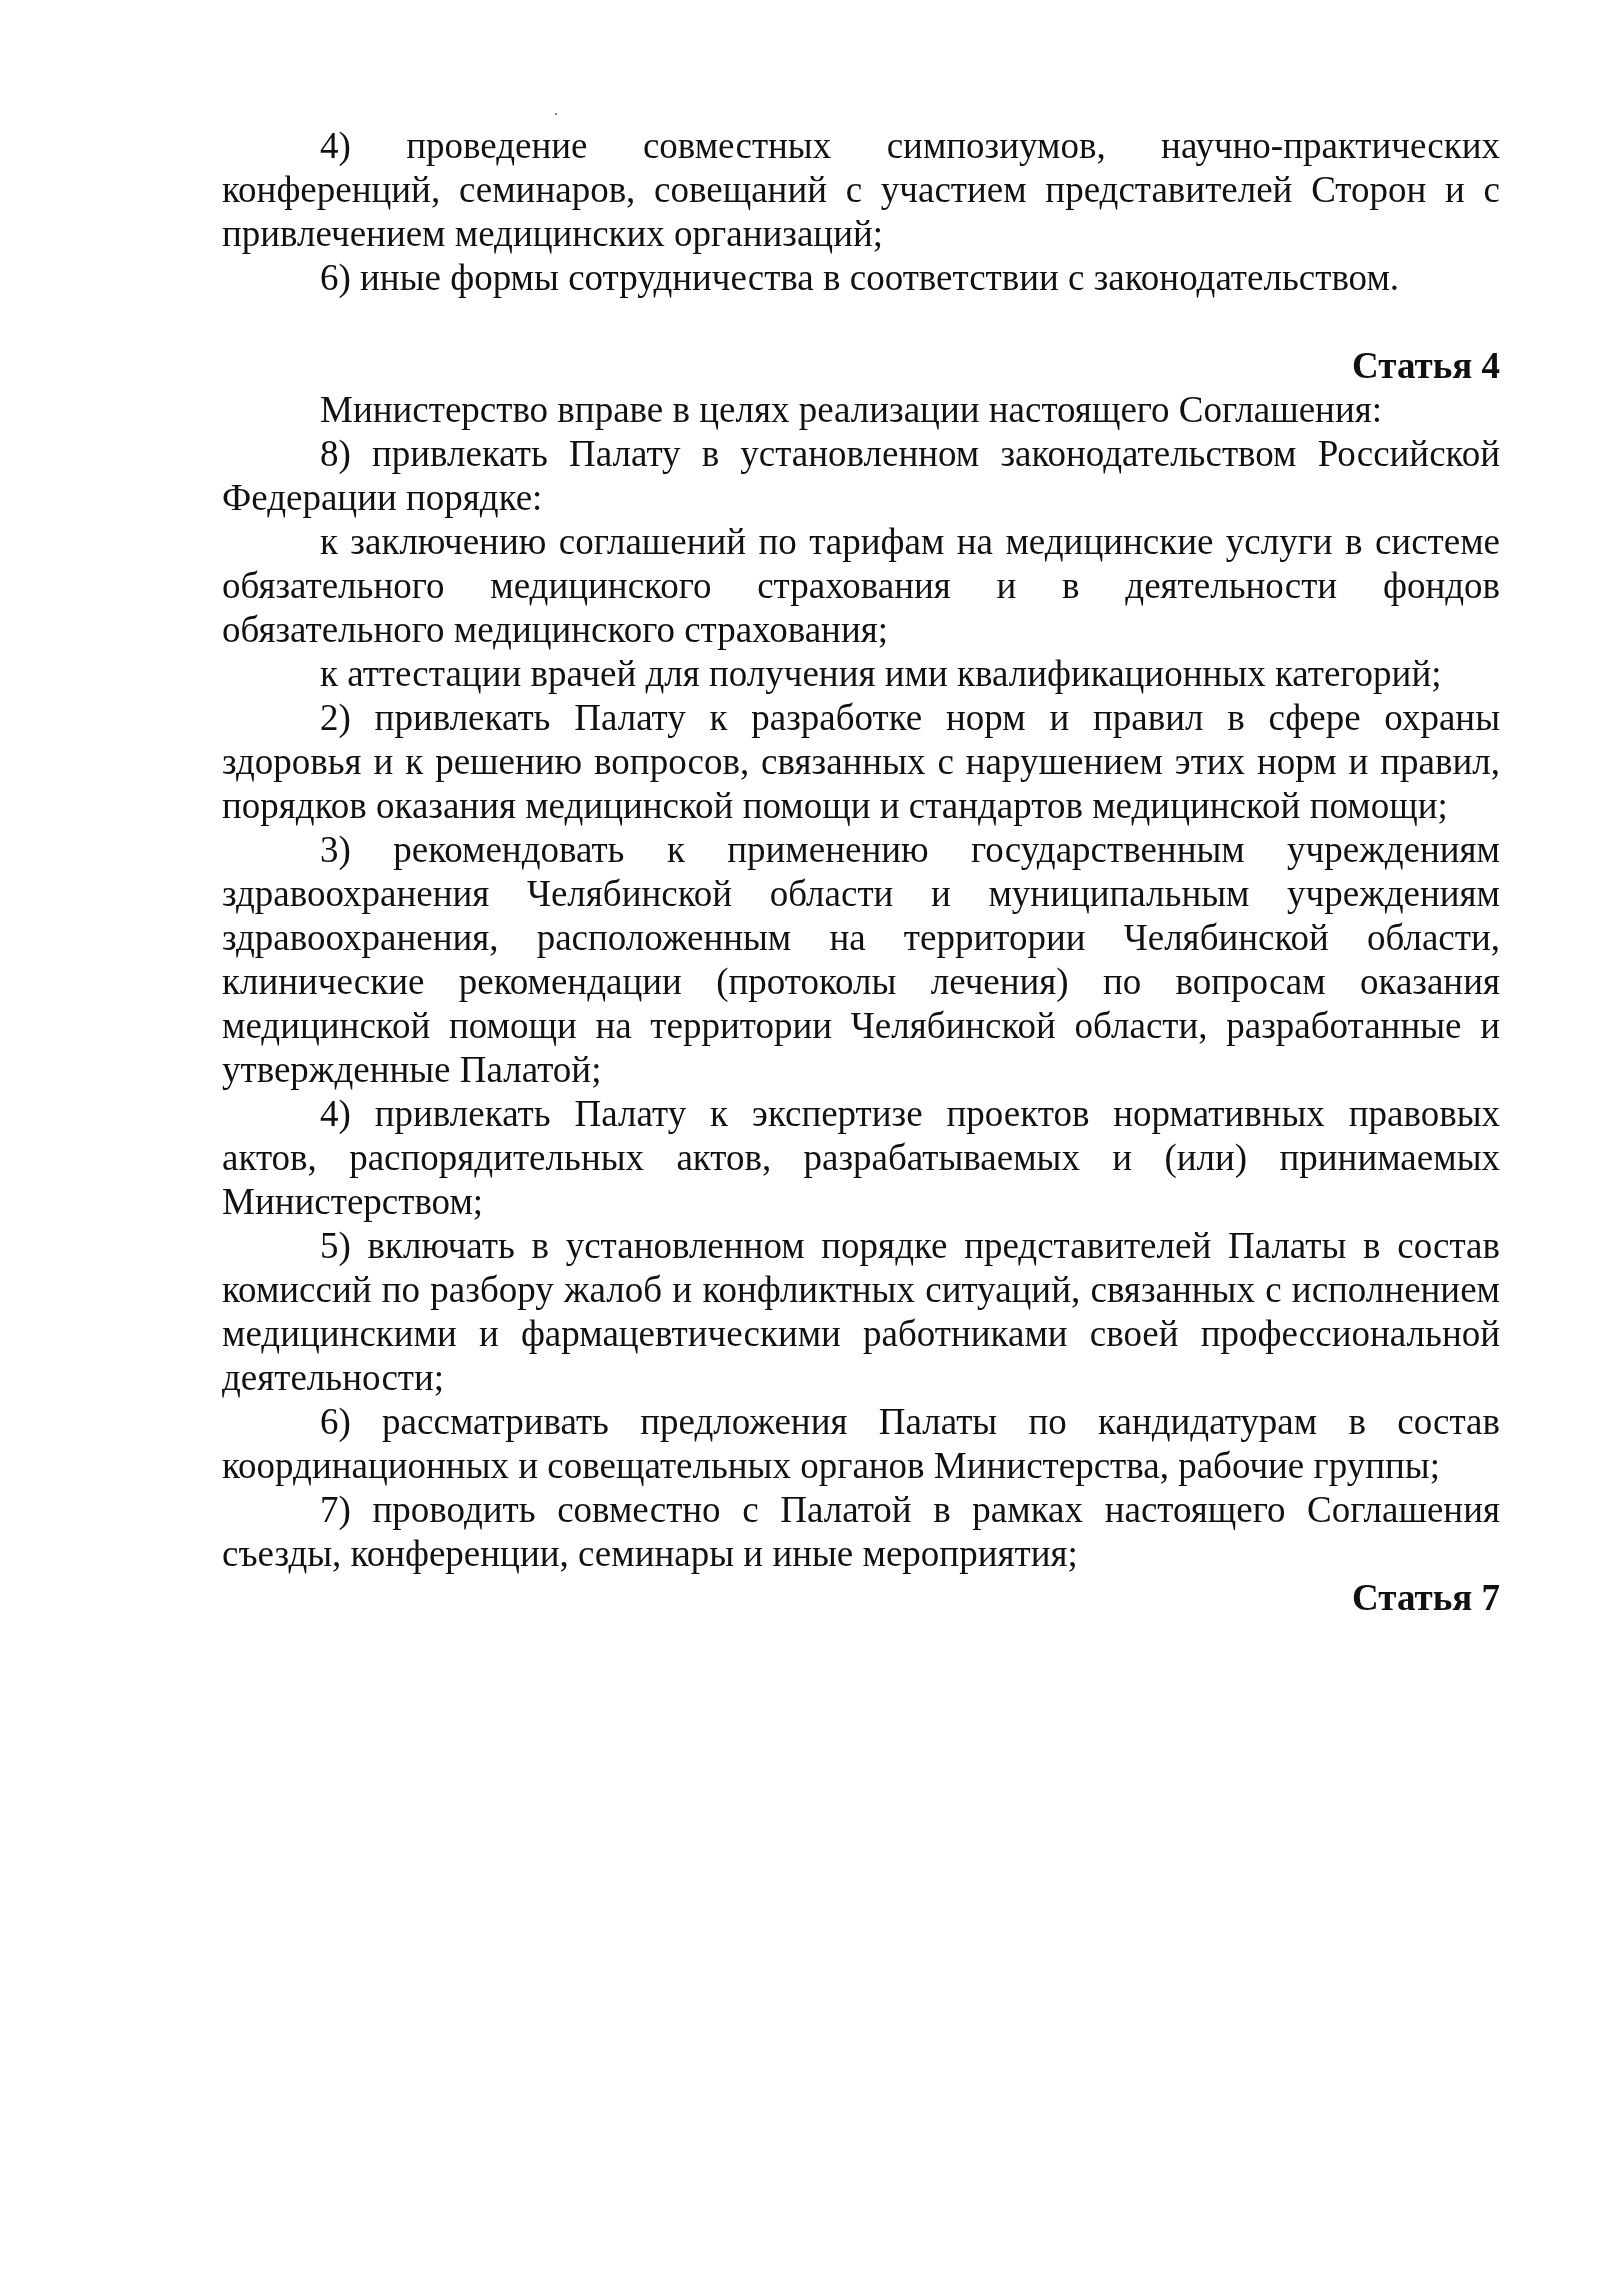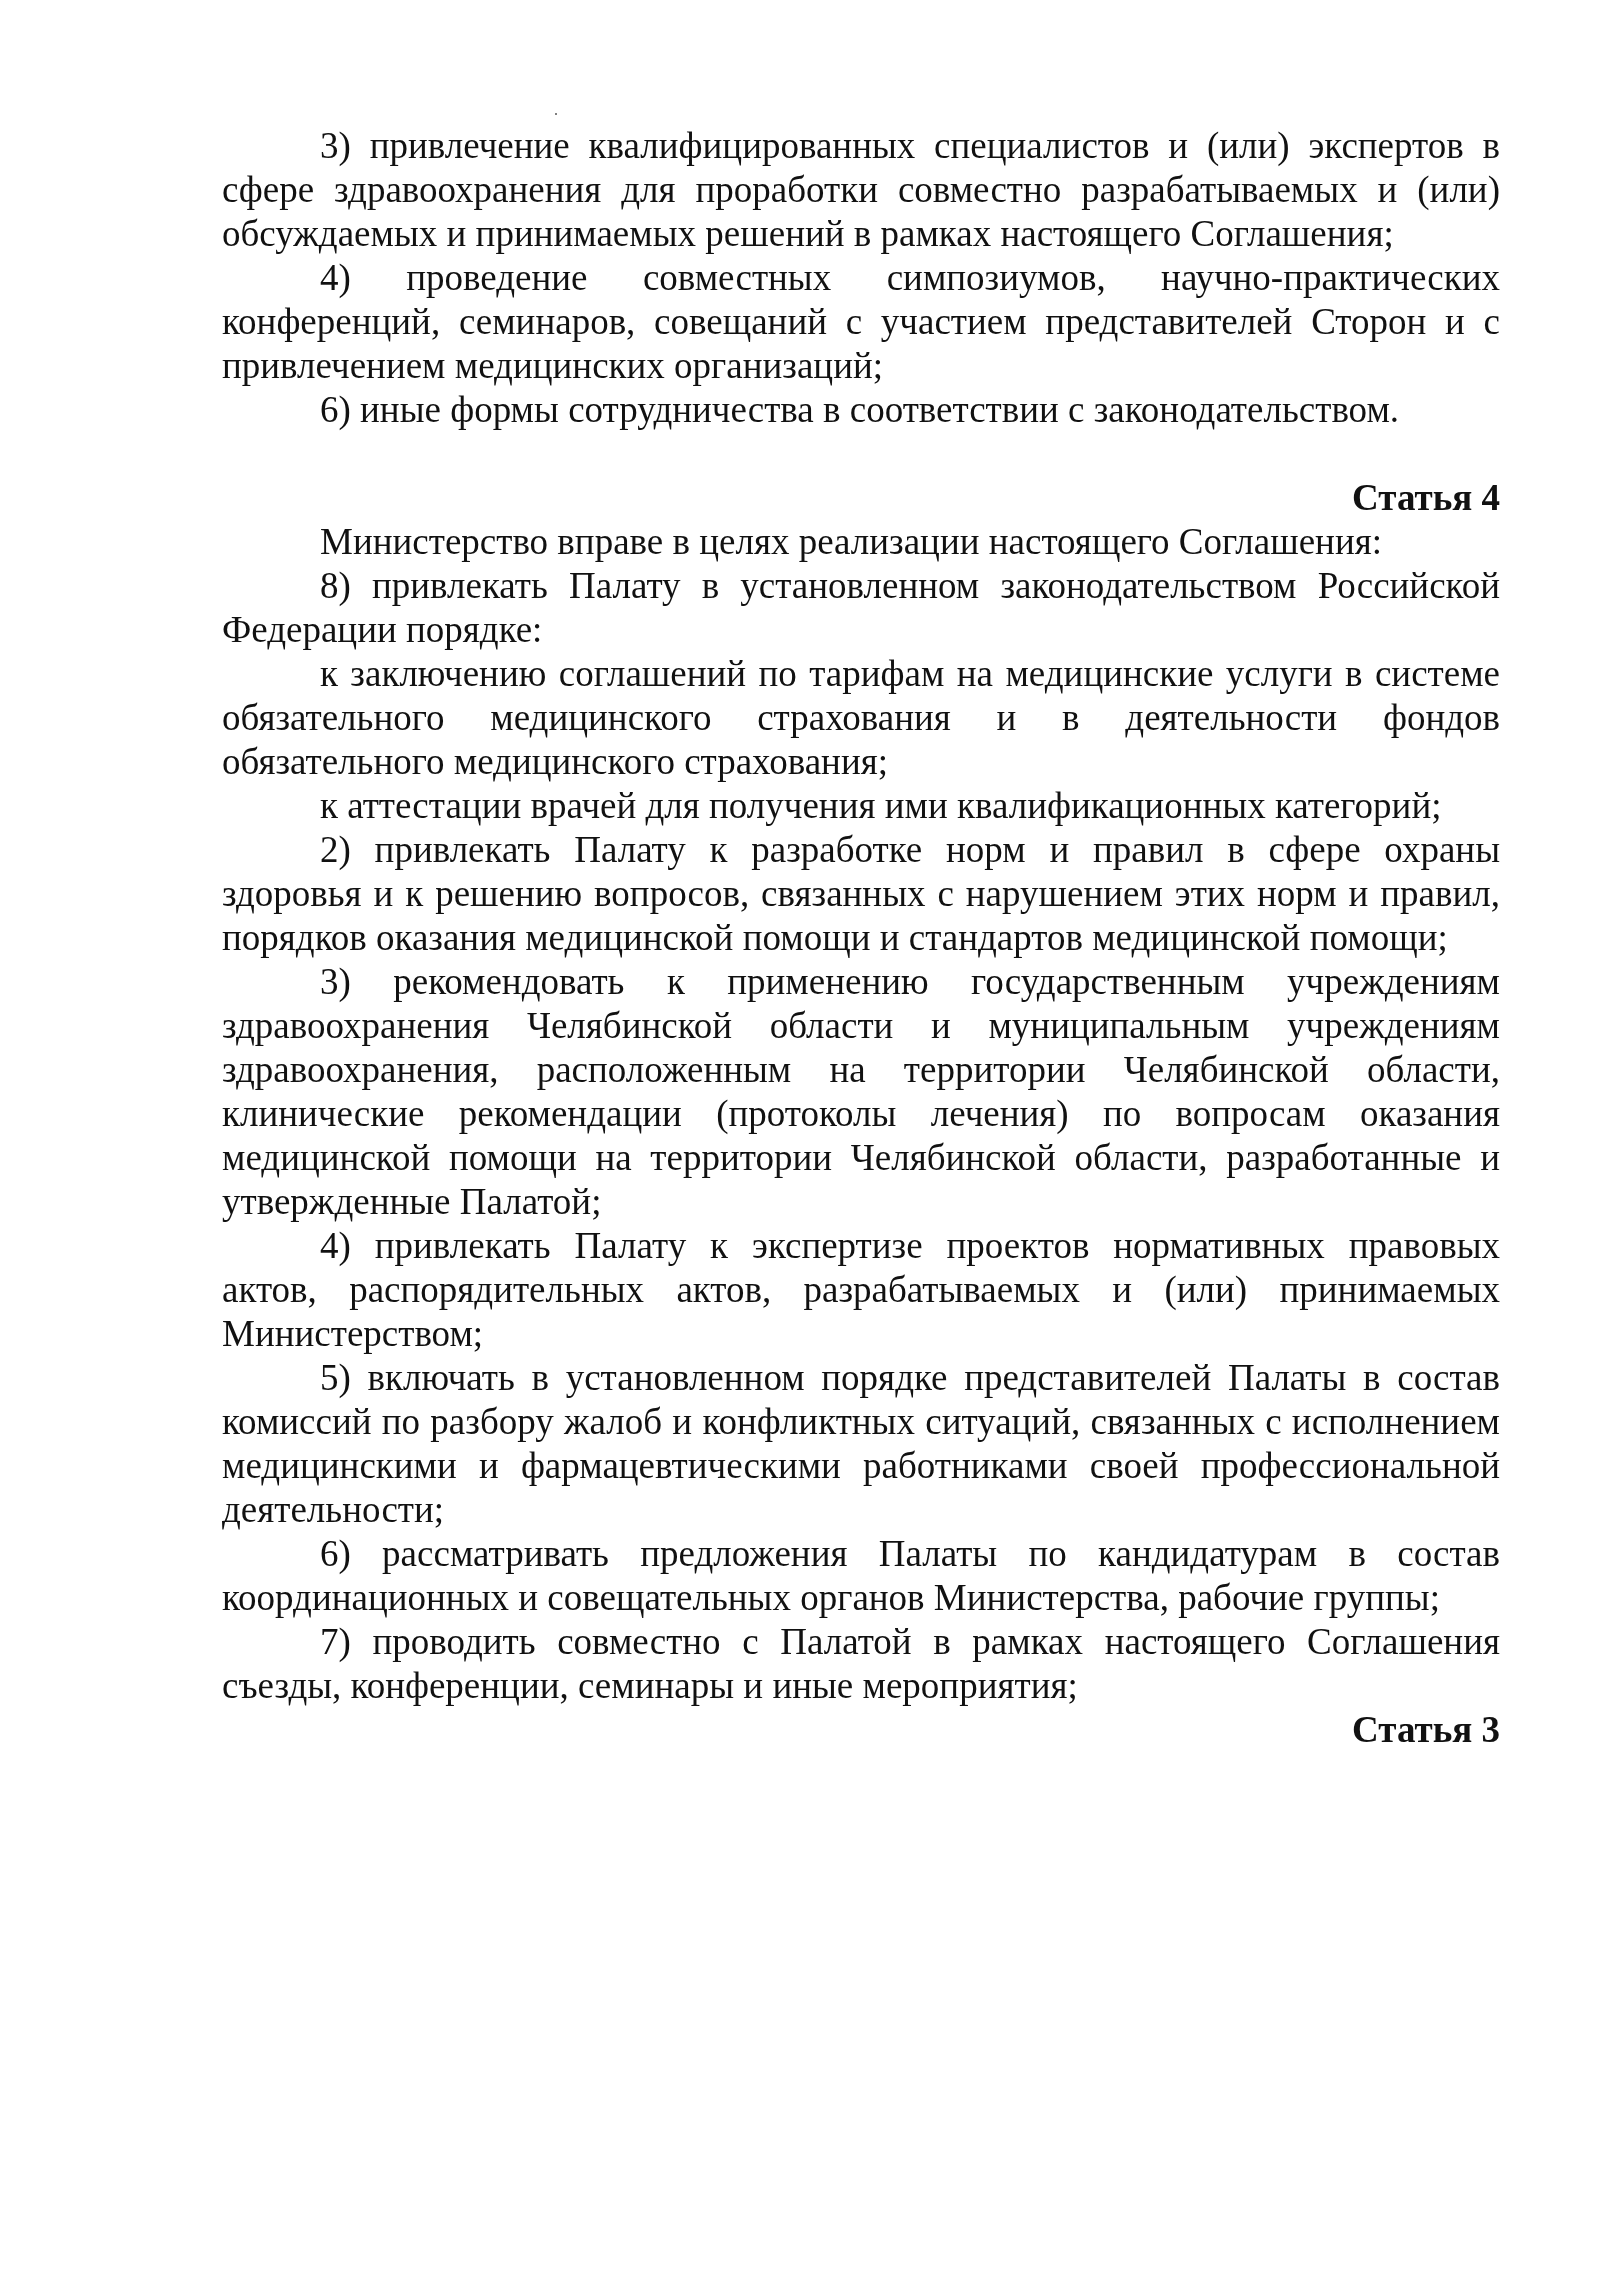--- a/index.html
+++ b/index.html
@@ -13,33 +13,32 @@
   .h { font-weight: bold; text-indent: 98px; margin: 0; text-align: right; }
   .gap { height: 44px; }
   .dot { position: absolute; width: 2px; height: 2px; background: #555; border-radius: 1px; }
 </style>
 </head>
 <body>
 
 <div class="dot" style="left:555px;top:113px;"></div>
 
 <div class="page">
-  <p class="p">3) привлечение квалифицированных специалистов и (или) экспертов в сфере здравоохранения для проработки совместно разрабатываемых и (или) обсуждаемых и принимаемых решений в рамках настоящего Соглашения;</p>
   <p class="p">4) проведение совместных симпозиумов, научно-практических конференций, семинаров, совещаний с участием представителей Сторон и с привлечением медицинских организаций;</p>
   <p class="p">6) иные формы сотрудничества в соответствии с законодательством.</p>
 
   <div class="gap"></div>
 
   <p class="h">Статья 4</p>
   <p class="p">Министерство вправе в целях реализации настоящего Соглашения:</p>
   <p class="p">8) привлекать Палату в установленном законодательством Российской Федерации порядке:</p>
   <p class="p">к заключению соглашений по тарифам на медицинские услуги в системе обязательного медицинского страхования и в деятельности фондов обязательного медицинского страхования;</p>
   <p class="p">к аттестации врачей для получения ими квалификационных категорий;</p>
   <p class="p">2) привлекать Палату к разработке норм и правил в сфере охраны здоровья и к решению вопросов, связанных с нарушением этих норм и правил, порядков оказания медицинской помощи и стандартов медицинской помощи;</p>
   <p class="p">3) рекомендовать к применению государственным учреждениям здравоохранения Челябинской области и муниципальным учреждениям здравоохранения, расположенным на территории Челябинской области, клинические рекомендации (протоколы лечения) по вопросам оказания медицинской помощи на территории Челябинской области, разработанные и утвержденные Палатой;</p>
   <p class="p">4) привлекать Палату к экспертизе проектов нормативных правовых актов, распорядительных актов, разрабатываемых и (или) принимаемых Министерством;</p>
   <p class="p">5) включать в установленном порядке представителей Палаты в состав комиссий по разбору жалоб и конфликтных ситуаций, связанных с исполнением медицинскими и фармацевтическими работниками своей профессиональной деятельности;</p>
   <p class="p">6) рассматривать предложения Палаты по кандидатурам в состав координационных и совещательных органов Министерства, рабочие группы;</p>
   <p class="p">7) проводить совместно с Палатой в рамках настоящего Соглашения съезды, конференции, семинары и иные мероприятия;</p>
 
-  <p class="h">Статья 3</p>
+  <p class="h">Статья 7</p>
 </div>
 
 
 </body></html>

